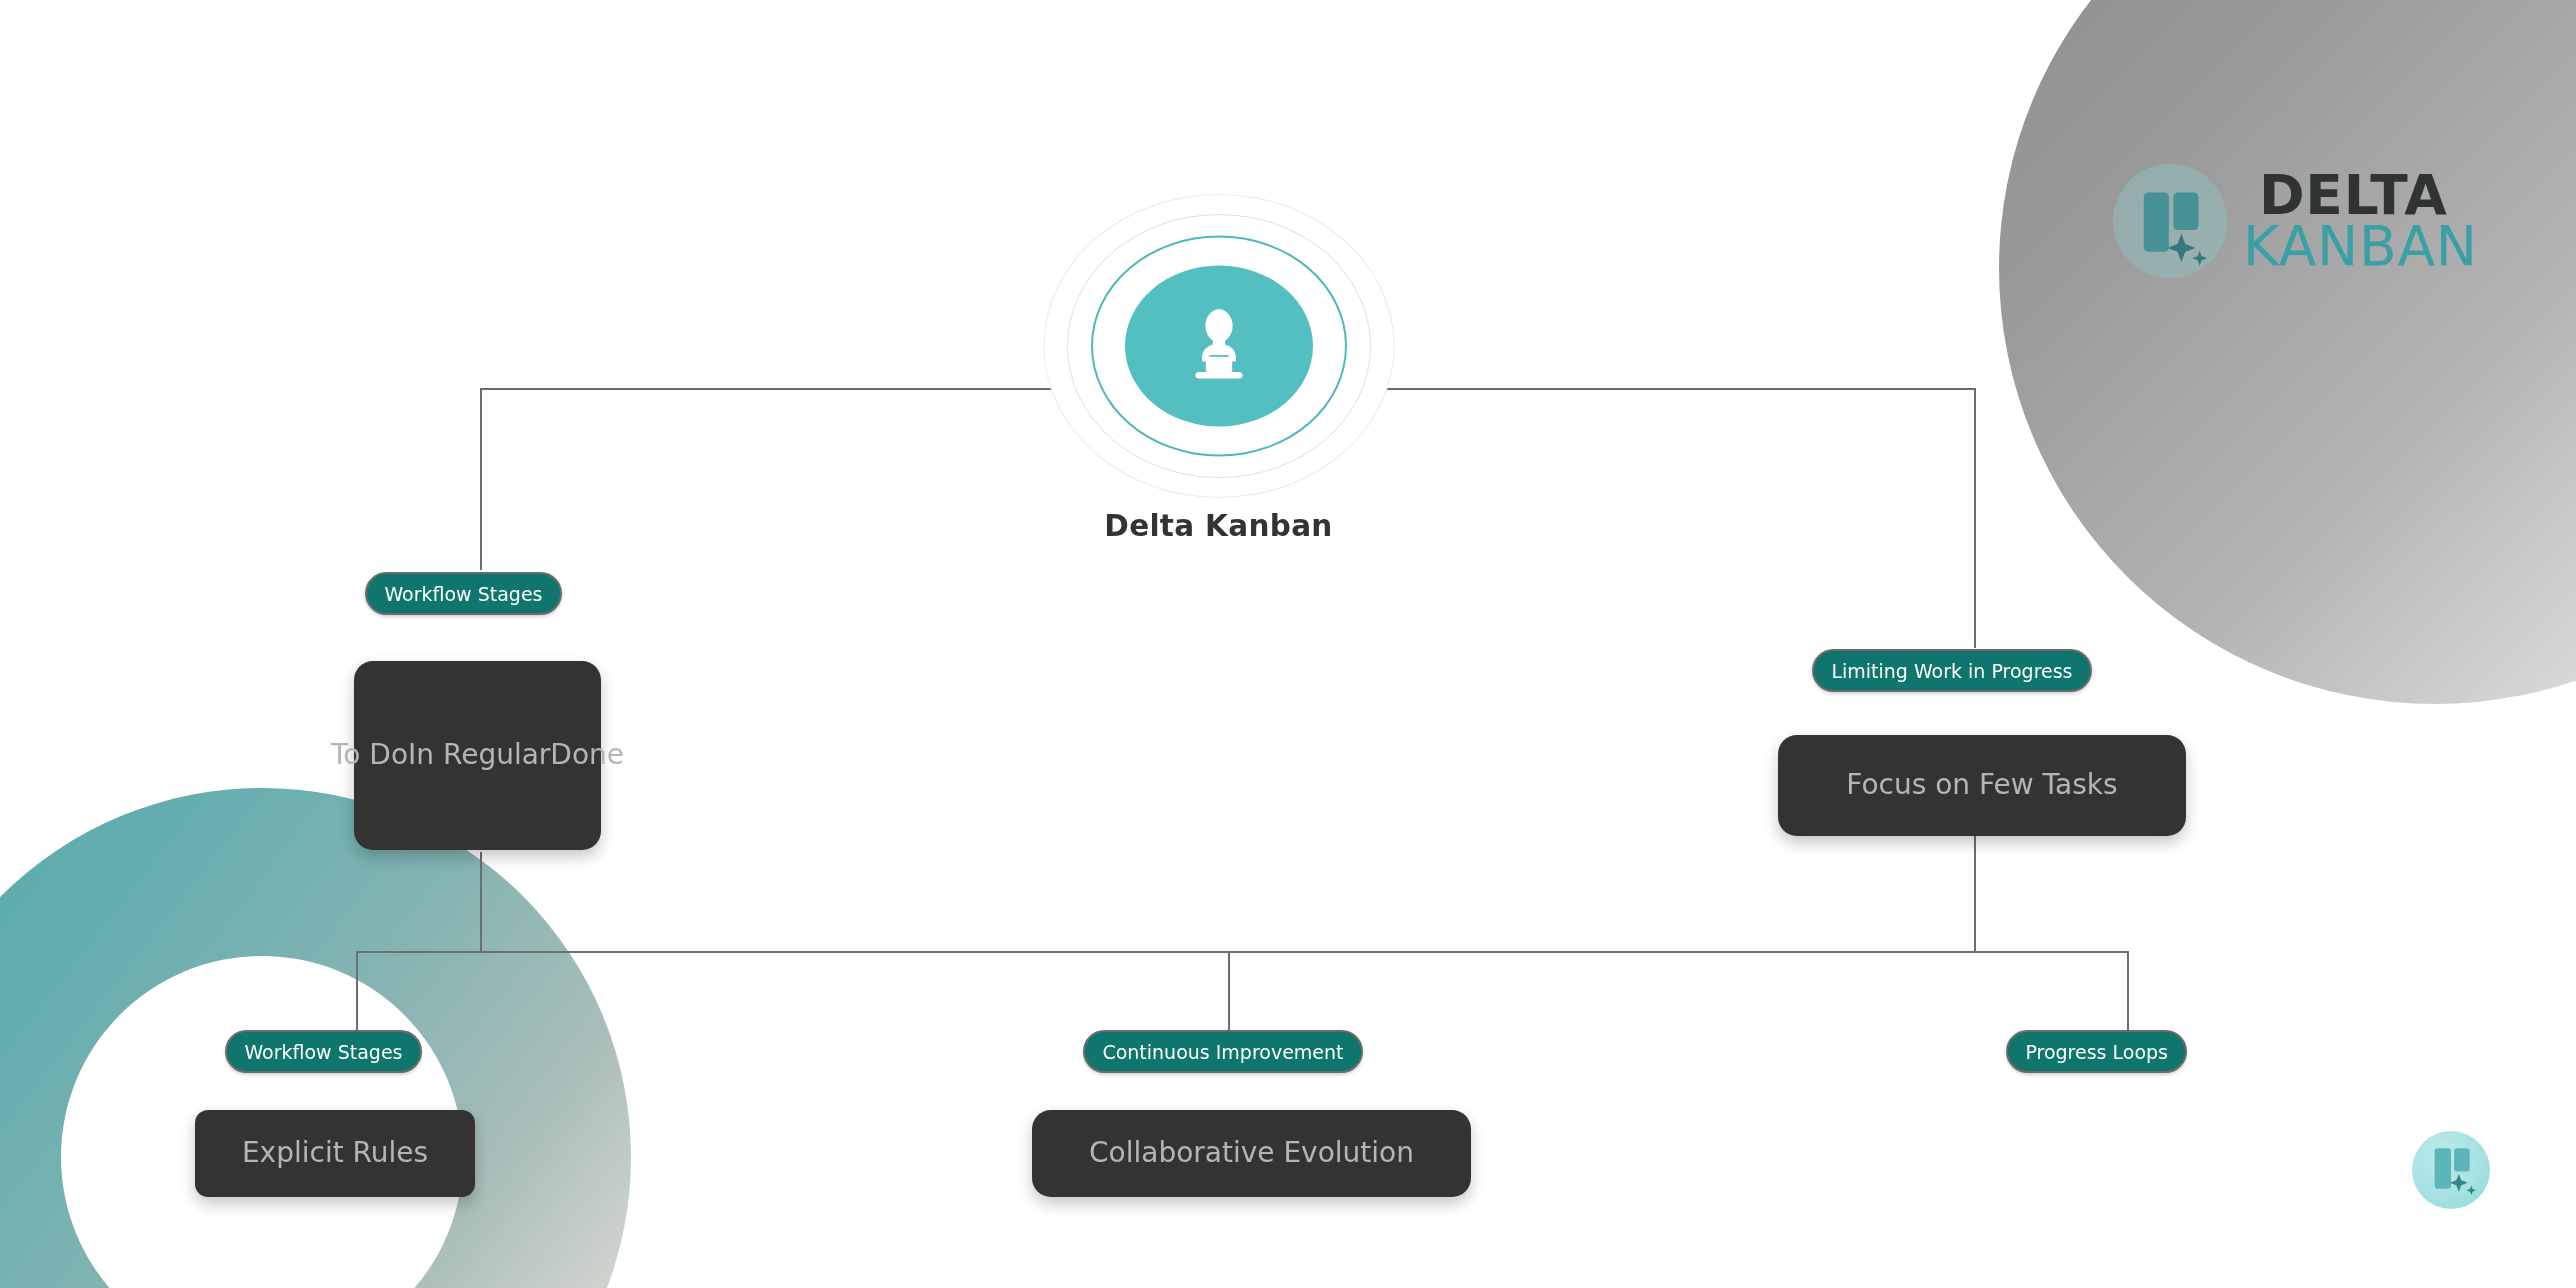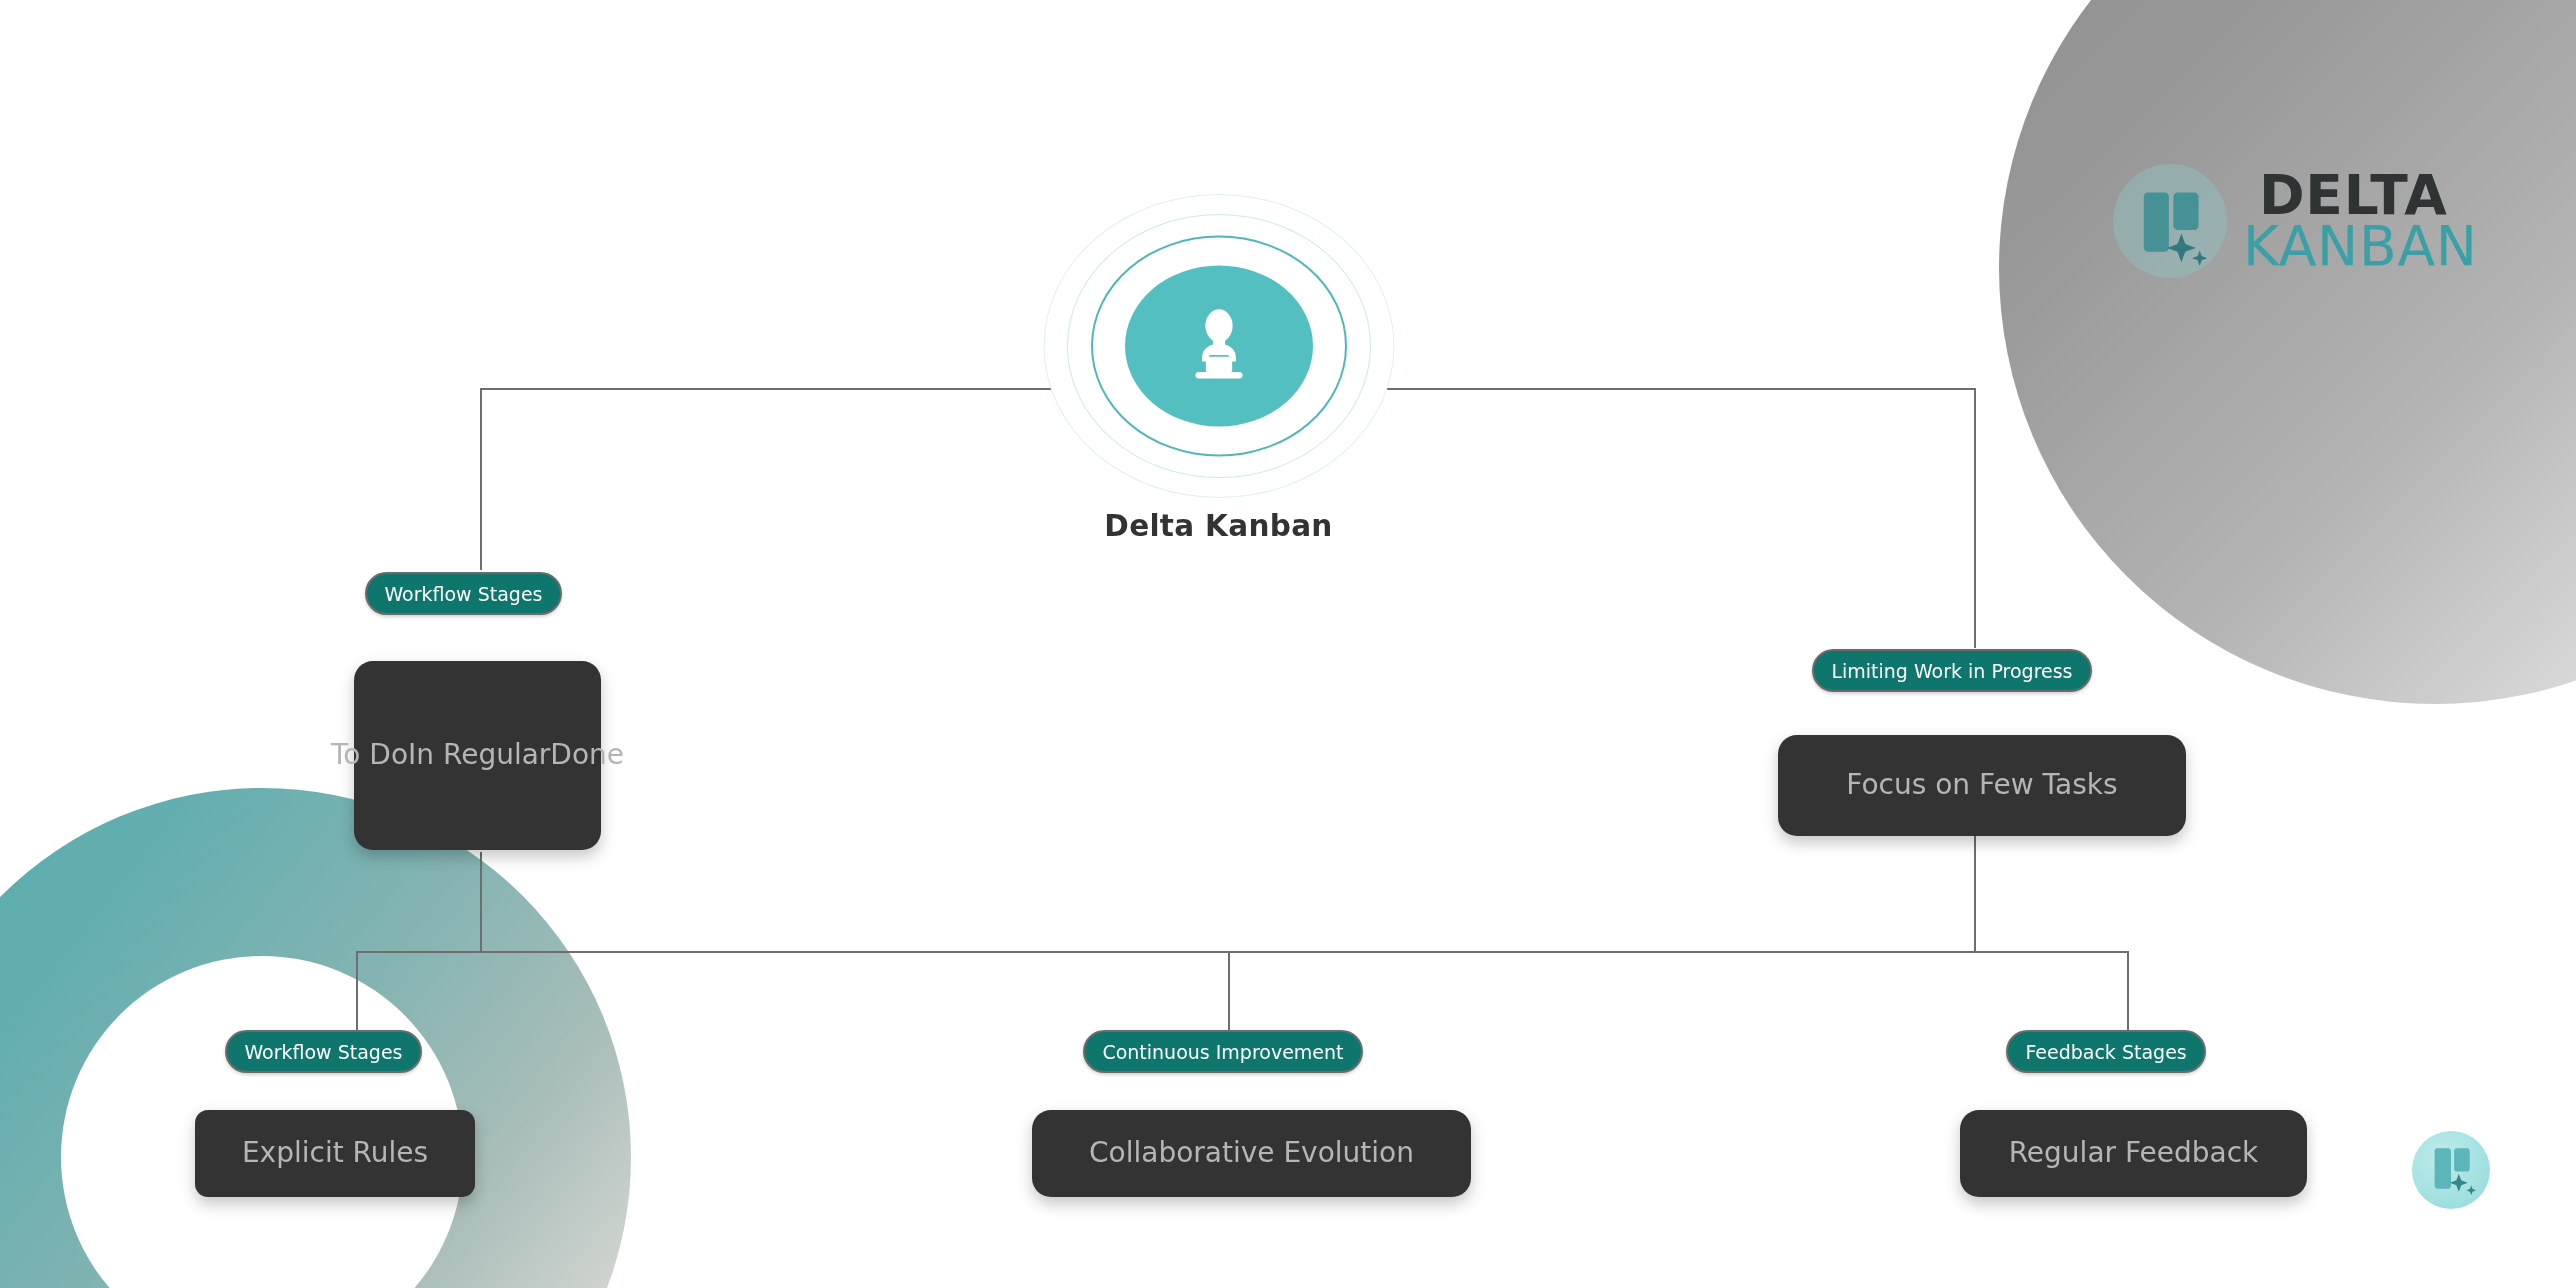--- a/index.html
+++ b/index.html
@@ -266,24 +266,21 @@
   </div>
 
   <div class="pill" style="left:1083px; top:1030px;">
     <span>Continuous Improvement</span>
   </div>
   <div class="box" style="left:1032px; top:1110px; width:439px; height:87px;">
     <span class="box-line">Collaborative Evolution</span>
   </div>
 
   <div class="pill" style="left:2006px; top:1030px;">
-    <span>Feedback Stages</span>
-  </div>
-  <div class="box" style="left:1960px; top:1110px; width:347px; height:87px;">
-    <span class="box-line">Regular Feedback</span>
+    <span>Progress Loops</span>
   </div>
 
   <div class="brand" style="left:2113px; top:164px;">
     <div class="brand-mark">
       <svg width="114" height="114" viewBox="0 0 100 100" aria-hidden="true">
         <rect x="27" y="25" width="22" height="52" rx="4" fill="#3f8e93" opacity="0.92"></rect>
         <rect x="53" y="25" width="22" height="33" rx="4" fill="#3f8e93" opacity="0.92"></rect>
         <path d="M60 61 L63.4 70.2 L72.5 73.6 L63.4 77 L60 86.2 L56.6 77 L47.5 73.6 L56.6 70.2 Z" fill="#35797e"></path>
         <path d="M76 76 L77.8 80.8 L82.6 82.6 L77.8 84.4 L76 89.2 L74.2 84.4 L69.4 82.6 L74.2 80.8 Z" fill="#35797e"></path>
       </svg>

